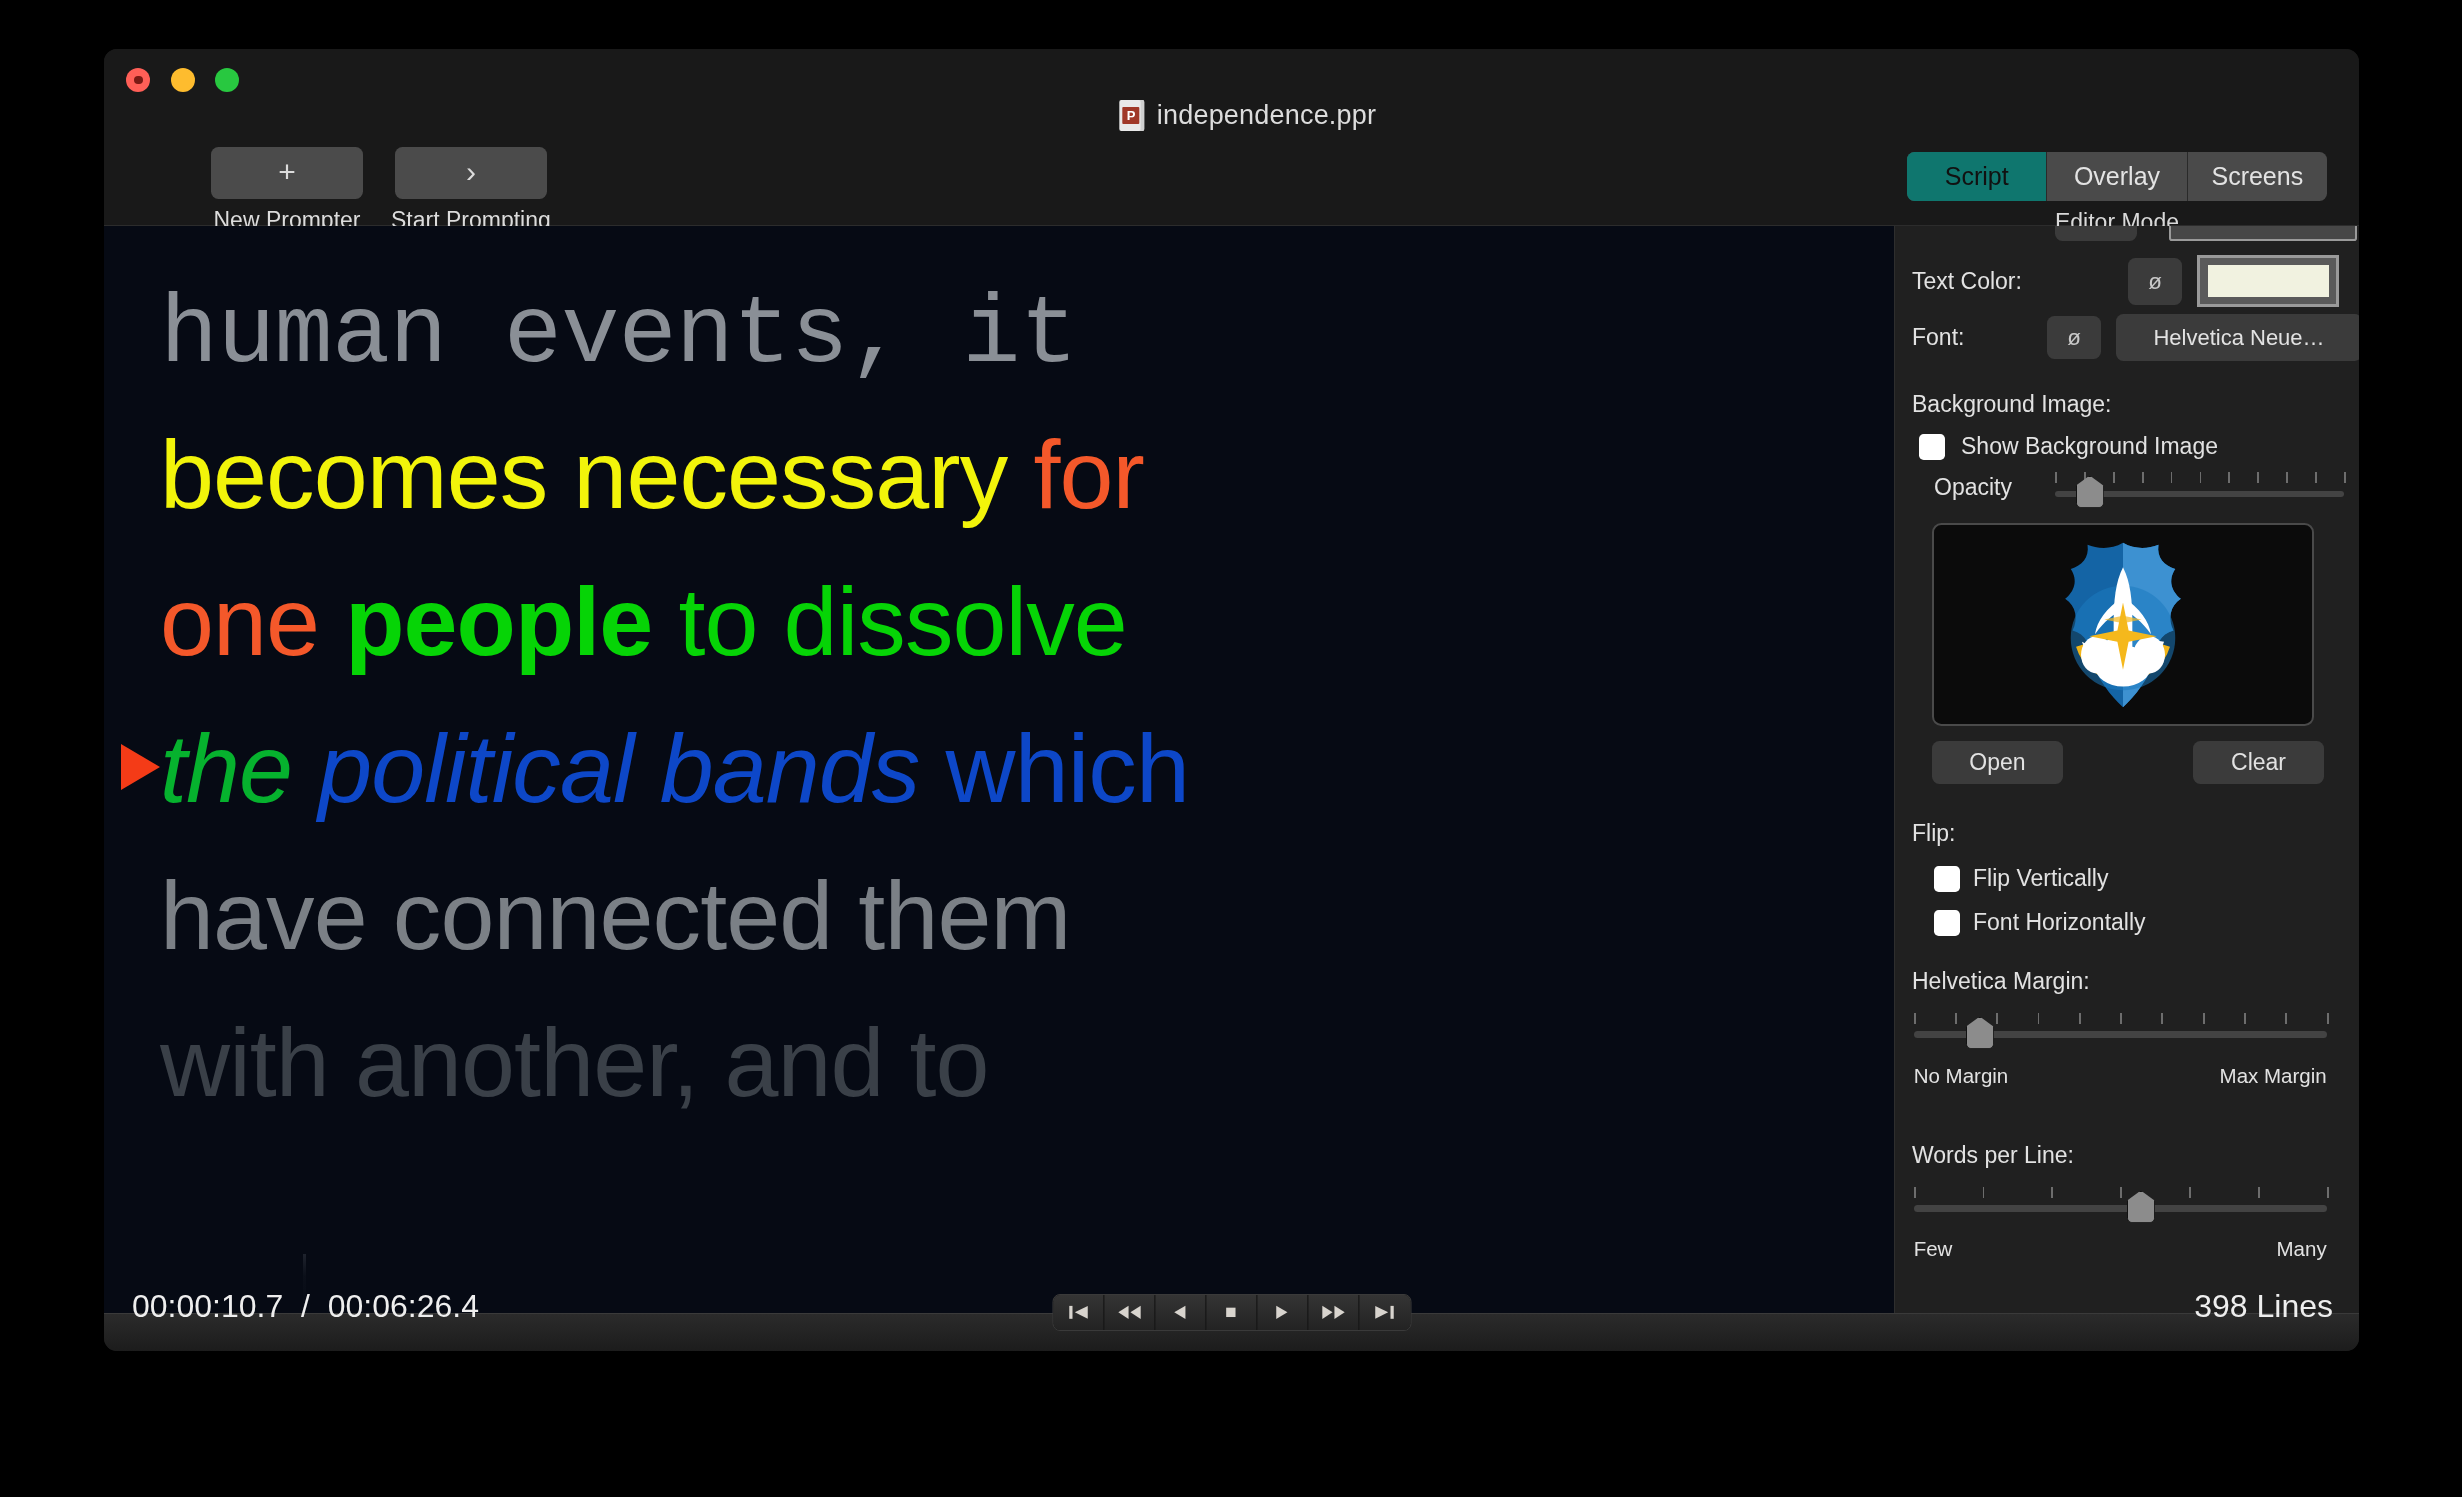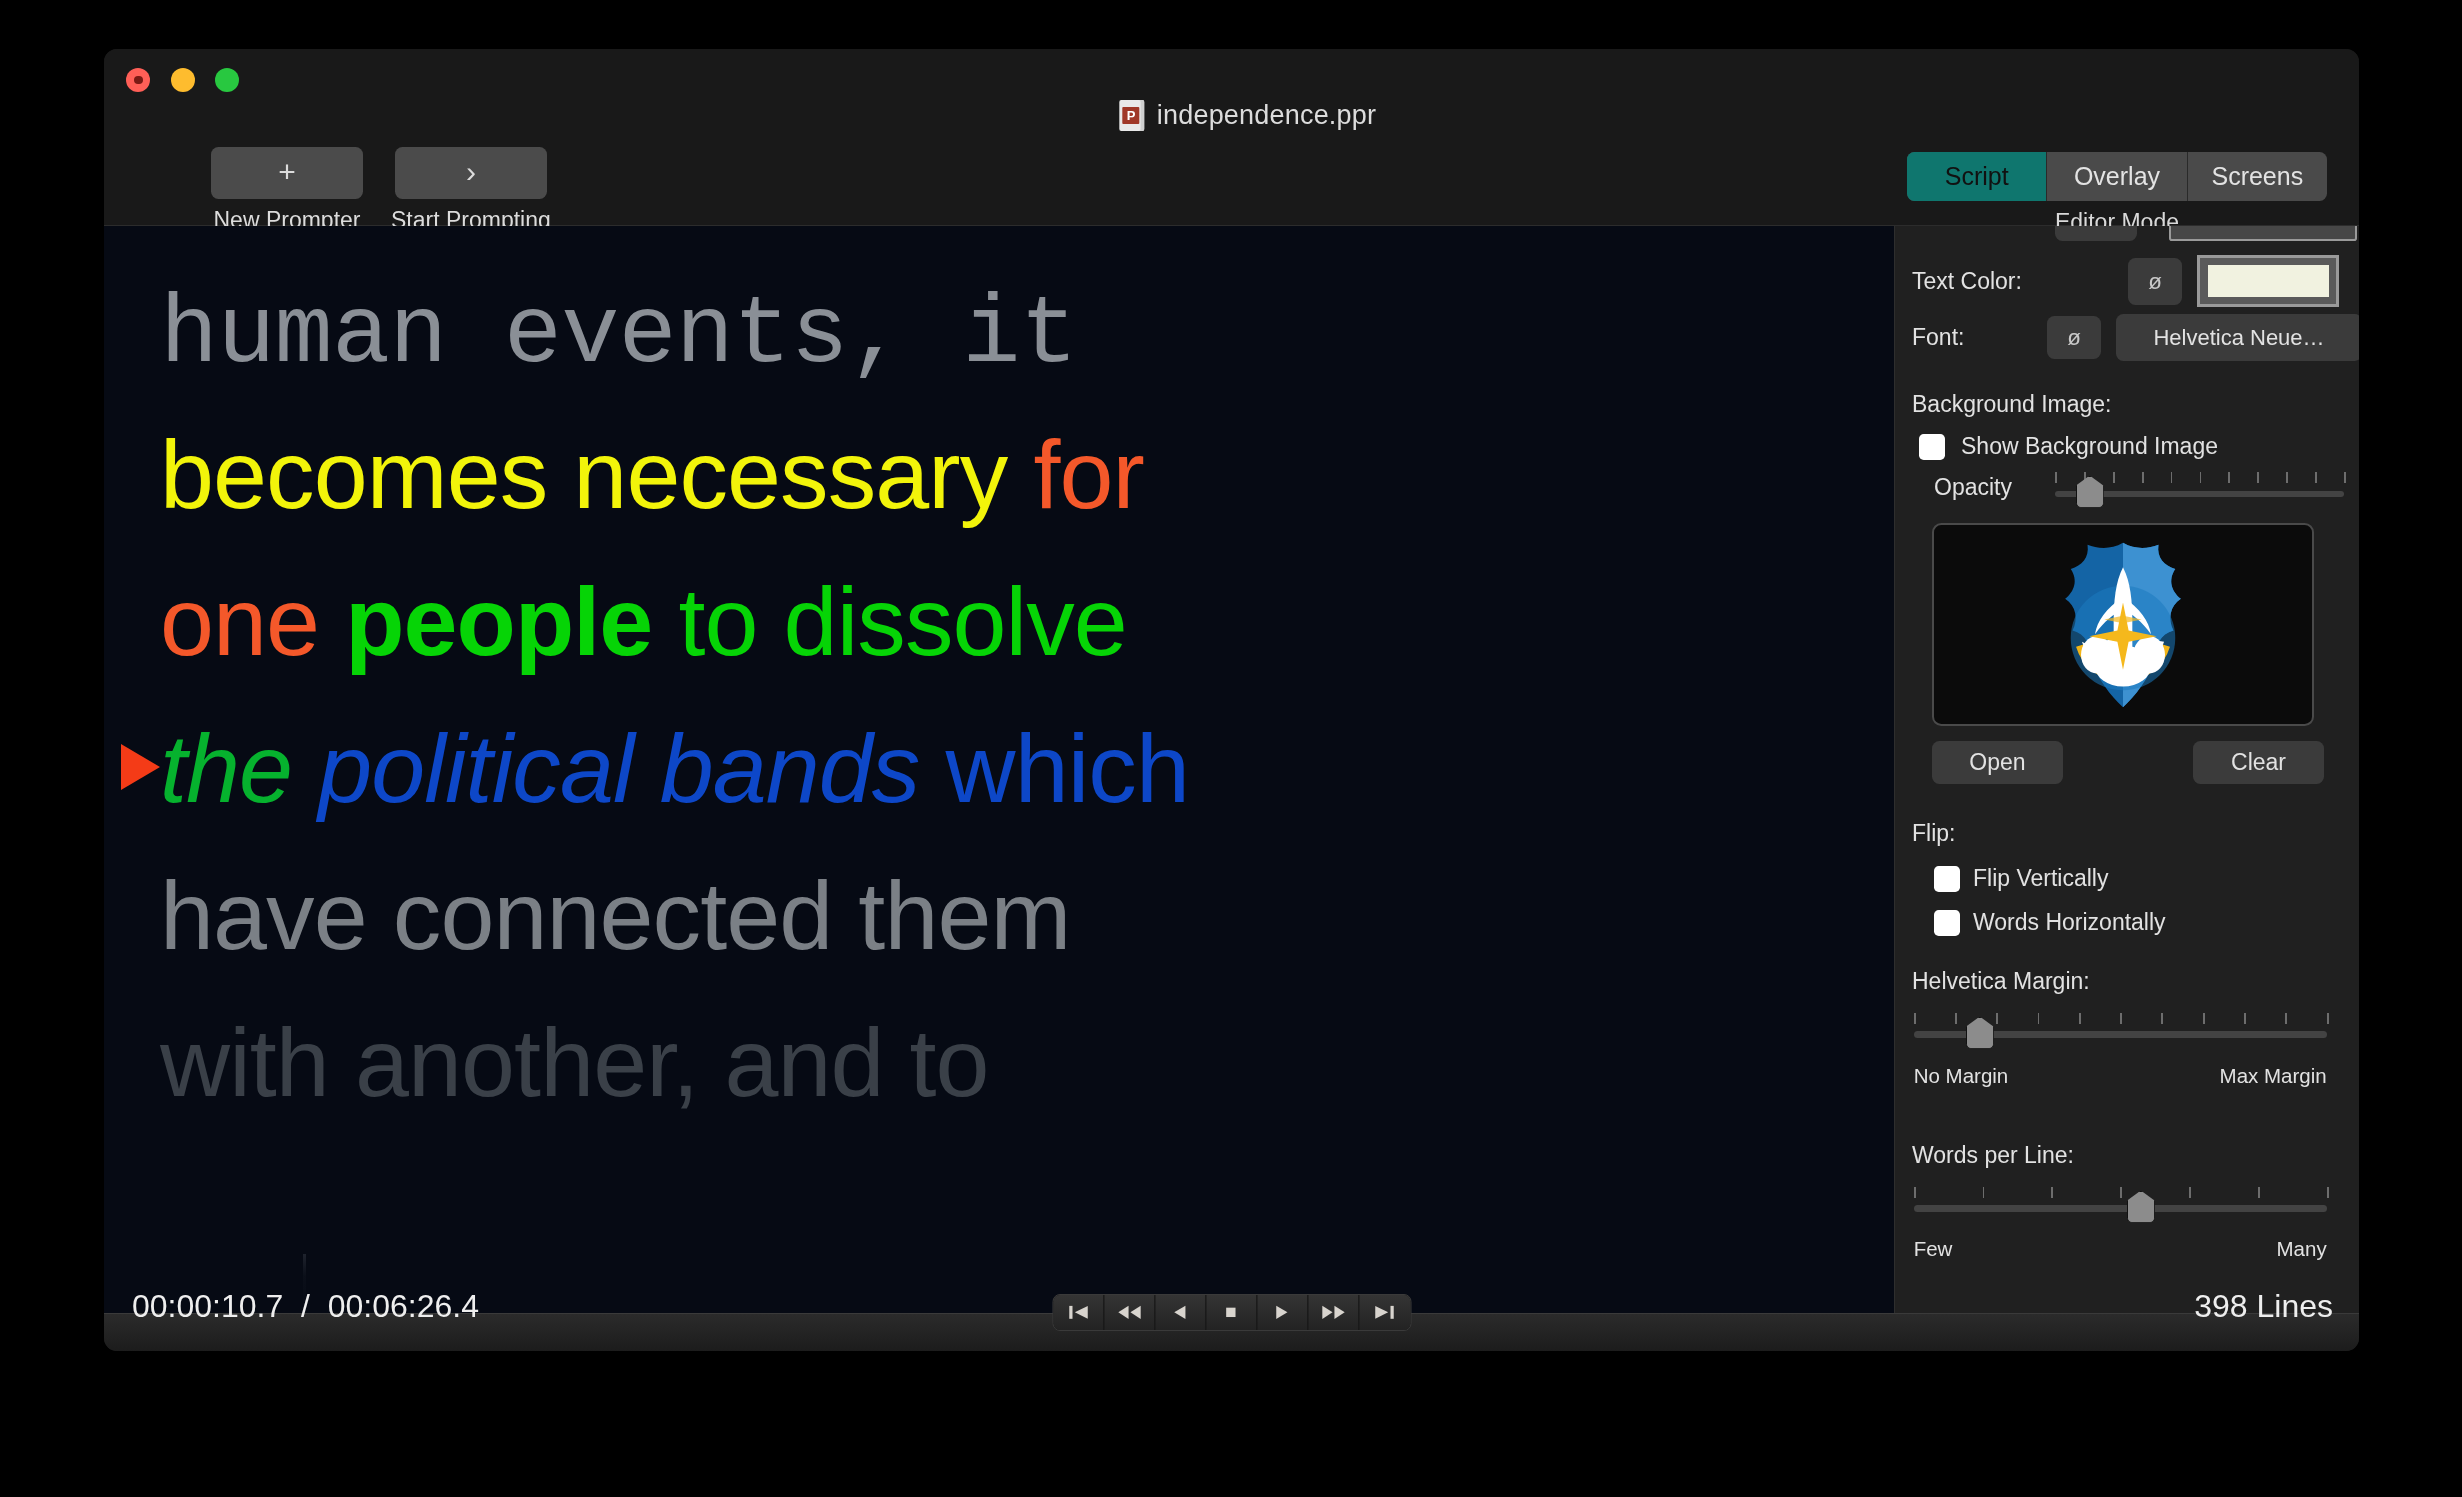--- a/index.html
+++ b/index.html
@@ -415,21 +415,21 @@
     <div id="open-btn" class="mini-btn">Open</div>
     <div id="clear-btn" class="mini-btn">Clear</div>
 
     <span id="flip-title" class="sb-label">Flip:</span>
     <div id="flip-v" class="chk-row">
       <span class="chk"></span>
       <span class="sb-label">Flip Vertically</span>
     </div>
     <div id="flip-h" class="chk-row">
       <span class="chk"></span>
-      <span class="sb-label">Words Horizontally</span>
+      <span class="sb-label">Font Horizontally</span>
     </div>
 
     <span id="margin-title" class="sb-label">Helvetica Margin:</span>
     <div id="margin-slider" class="slider">
       <div class="sl-ticks">
           <div class="sl-tick" style="left: 0%;"></div>
           <div class="sl-tick" style="left: 10%;"></div>
           <div class="sl-tick" style="left: 20%;"></div>
           <div class="sl-tick" style="left: 30%;"></div>
           <div class="sl-tick" style="left: 40%;"></div>

